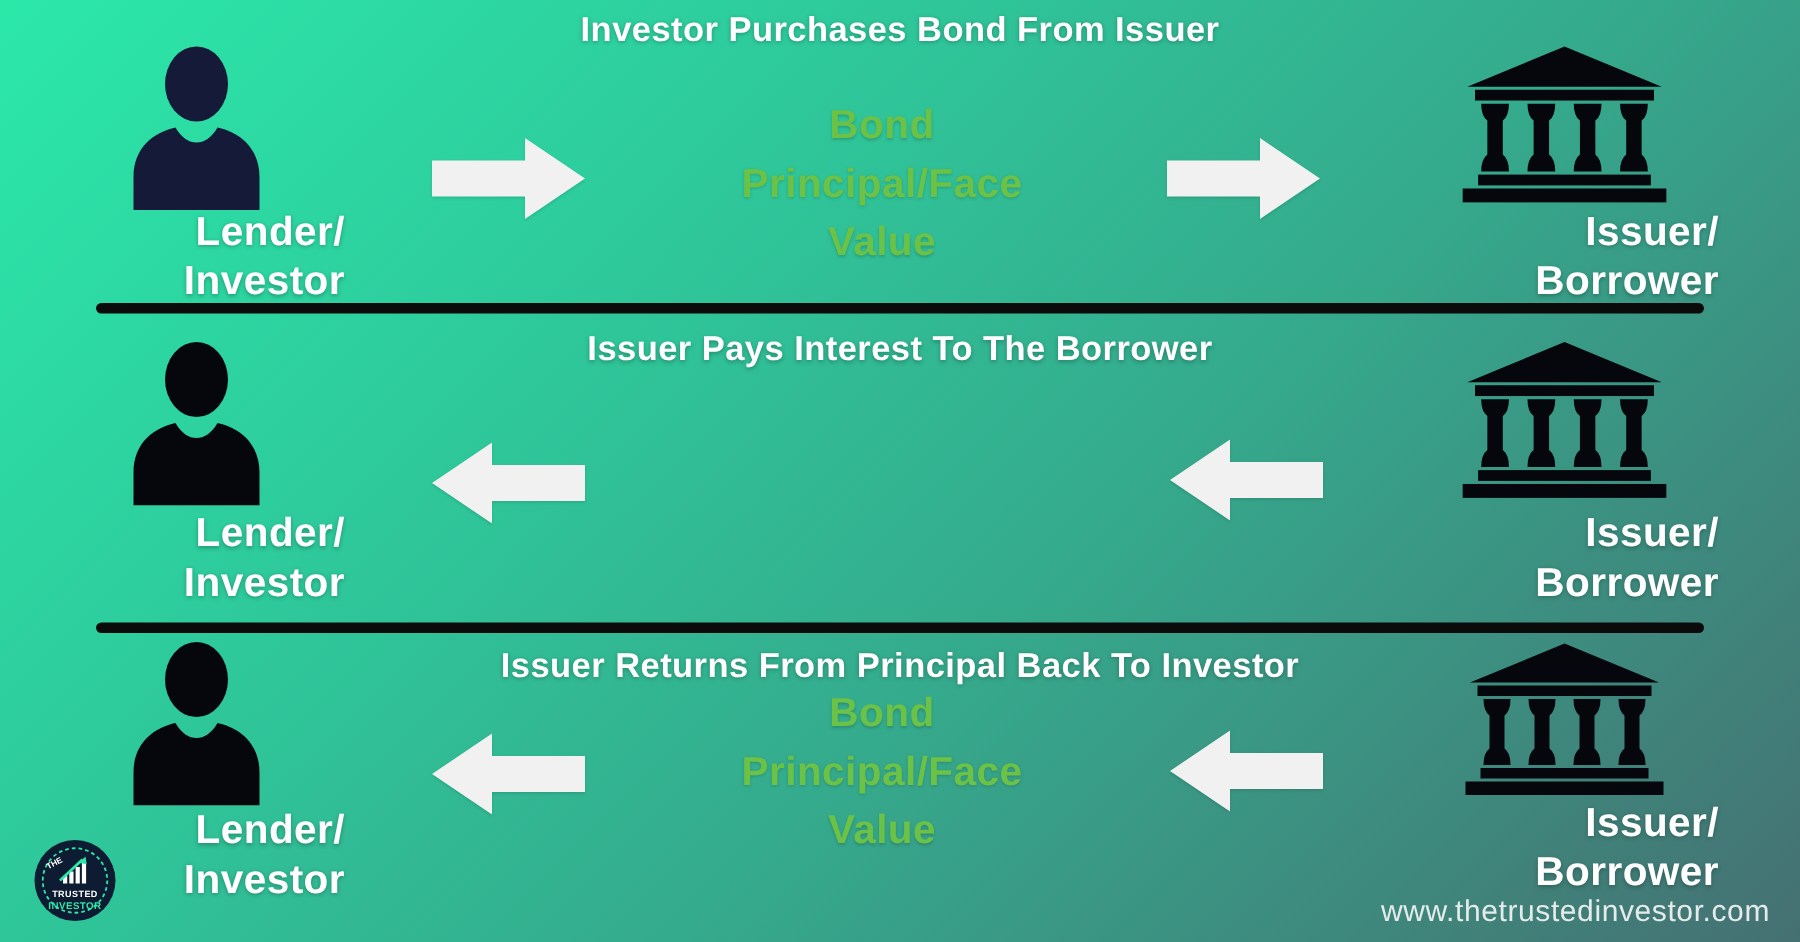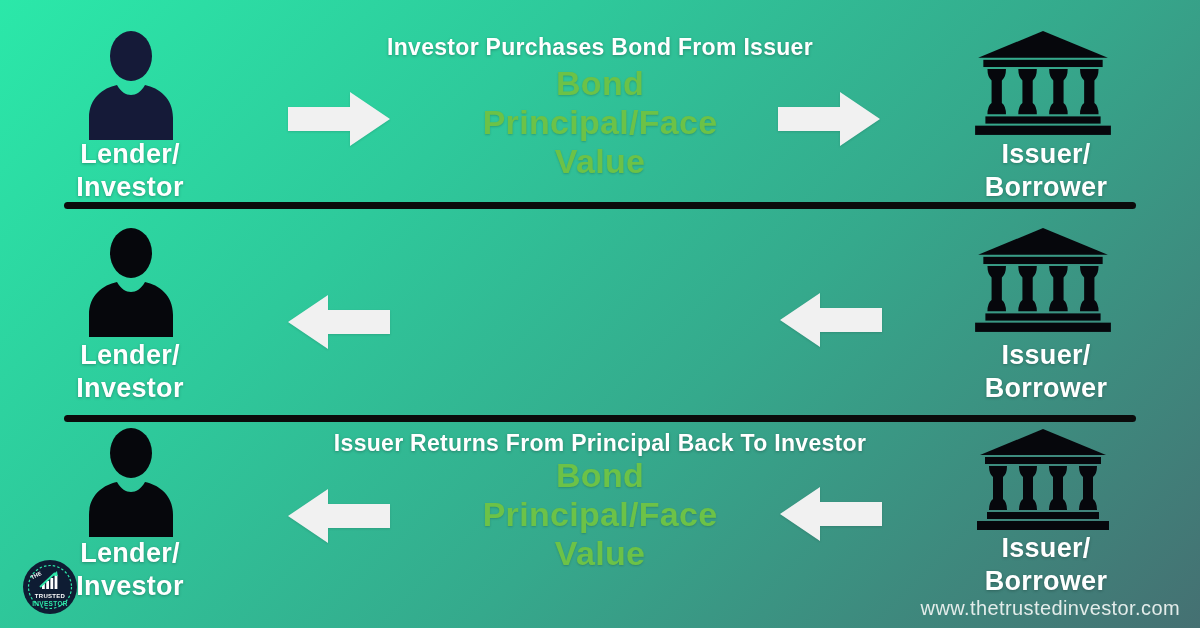--- a/index.html
+++ b/index.html
@@ -10,27 +10,27 @@
     background:linear-gradient(135deg,#2BE8A9 0%,#2EC99B 32%,#35A98C 60%,#457072 100%);
     font-family:"Liberation Sans","DejaVu Sans",sans-serif;
   }
   .row-title{
     position:absolute;left:250px;width:700px;
     text-align:center;color:#ffffff;font-weight:700;font-size:23px;
     letter-spacing:.3px;line-height:30px;
     text-shadow:0 1px 3px rgba(13,40,35,.35);
   }
   .flow-text{
-    position:absolute;left:400px;width:400px;
-    text-align:center;color:#6CC247;font-weight:700;font-size:34px;
+    position:absolute;left:388px;width:400px;
+    text-align:center;color:#6CC247;font-weight:700;font-size:27px;
     line-height:39px;letter-spacing:.3px;
     text-shadow:0 1px 2px rgba(20,60,40,.25);
   }
   .entity-label{
-    position:absolute;width:200px;text-align:center;color:#ffffff;
+    position:absolute;width:200px;text-align:right;color:#ffffff;
     font-weight:700;font-size:27px;line-height:33px;letter-spacing:.3px;
     text-shadow:0 1px 3px rgba(13,40,35,.35);
   }
   .icon-box{position:absolute;}
   .icon-box svg{display:block;width:100%;height:100%;}
   .icon-navy{color:#151A38;}
   .icon-black{color:#06070C;}
   .arrow{position:absolute;width:102px;height:54px;color:#F1F1F1;}
   .arrow svg{display:block;width:100%;height:100%;filter:drop-shadow(0 1px 1px rgba(0,0,0,.12));}
   .arrow.left svg{transform:scaleX(-1);}
@@ -45,21 +45,21 @@
     position:absolute;left:900px;top:597px;width:280px;
     text-align:right;color:#E3ECEA;font-size:20px;font-weight:400;
     letter-spacing:.4px;
   }
 </style>
 </head>
 <body>
 
 <div class="canvas">
 
-  <div class="row-title" style="top:32px">Investor Purchases Bond From Issuer</div>
+  <div class="row-title" style="top:4px">Investor Purchases Bond From Issuer</div>
 
   <div class="flow-text" style="top:64px">
     <div>Bond</div>
     <div>Principal/Face</div>
     <div>Value</div>
   </div>
 
   <div class="icon-box icon-navy" style="left:83px;top:30px;width:96px;height:110px">
     <svg viewBox="0 0 96 110" xmlns="http://www.w3.org/2000/svg">
       <ellipse cx="48" cy="26" rx="21" ry="25" fill="currentColor"></ellipse>
@@ -94,20 +94,21 @@
       <rect x="4" y="93" width="132" height="9" fill="currentColor"></rect>
     </svg>
   </div>
   <div class="entity-label" style="left:946px;top:138px">
     <div>Issuer/</div>
     <div>Borrower</div>
   </div>
 
   <div class="divider" style="top:202px"></div>
 
+  <div class="row-title" style="top:217px">Issuer Pays Interest To The Borrower</div>
 
 
   <div class="icon-box icon-black" style="left:83px;top:227px;width:96px;height:110px">
     <svg viewBox="0 0 96 110" xmlns="http://www.w3.org/2000/svg">
       <ellipse cx="48" cy="26" rx="21" ry="25" fill="currentColor"></ellipse>
       <path d="M6 110 V88 C6 68 20 58 34 55 C38 62 43 65 48 65 C53 65 58 62 62 55 C76 58 90 68 90 88 V110 Z" fill="currentColor"></path>
     </svg>
   </div>
   <div class="entity-label" style="left:30px;top:339px">
     <div>Lender/</div>

